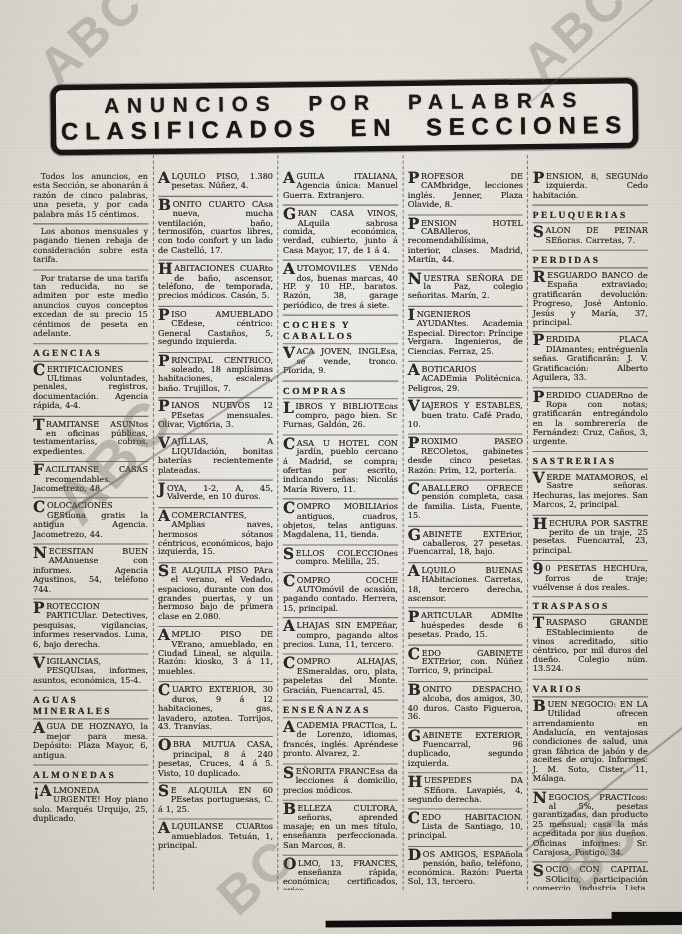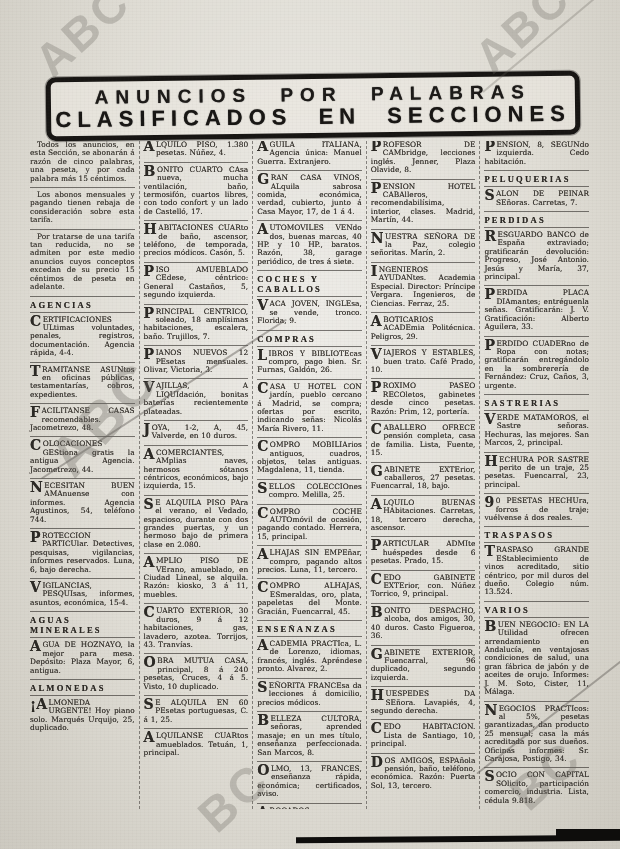--- a/index.html
+++ b/index.html
@@ -17,21 +17,21 @@
     background:rgba(236,233,225,0.55);box-shadow:0 0 0 1px rgba(23,21,19,0.35);}
   .masthead .m1{font-family:"Liberation Sans",sans-serif;font-weight:700;color:#1c1a18;
     font-size:19px;line-height:21px;letter-spacing:7px;word-spacing:16px;
     text-shadow:0 0 1px rgba(20,20,20,0.7);white-space:nowrap;}
   .masthead .m2{font-family:"Liberation Sans",sans-serif;font-weight:700;color:#181614;
     font-size:22px;line-height:24px;letter-spacing:6px;word-spacing:14px;
     text-shadow:0 0 1px rgba(20,20,20,0.75);white-space:nowrap;}
   
   .columns{position:absolute;left:26px;top:141px;width:567px;height:668px;display:flex;
     filter:blur(0.22px) contrast(0.94);}
-  .column{flex:1 1 0;padding:0 4px;overflow:hidden;border-left:1px dashed rgba(45,42,38,0.55);}
+  .column{flex:1 1 0;padding:16px 4px;overflow:hidden;border-left:1px dashed rgba(45,42,38,0.55);}
   .column:first-child{border-left:none;}
   .item{border-top:1px solid rgba(35,32,28,0.6);padding:3px 0 4px;}
   .column .item:first-child{border-top:none;padding-top:0;}
   .intro{font-size:7.4px;line-height:8.4px;text-align:justify;color:#35312b;
     text-indent:7px;text-shadow:0 0 0.5px rgba(50,46,40,0.65);}
   .ad{font-size:7.4px;line-height:8.4px;text-align:justify;color:#302c27;
     word-spacing:0.4px;text-shadow:0 0 0.5px rgba(50,46,40,0.7);}
   .ad::first-letter{float:left;font-size:14px;line-height:11.5px;font-weight:bold;
     padding-right:1.5px;color:#26231f;}
   .sec-header{font-family:"Liberation Serif",serif;font-weight:700;font-size:8.6px;

